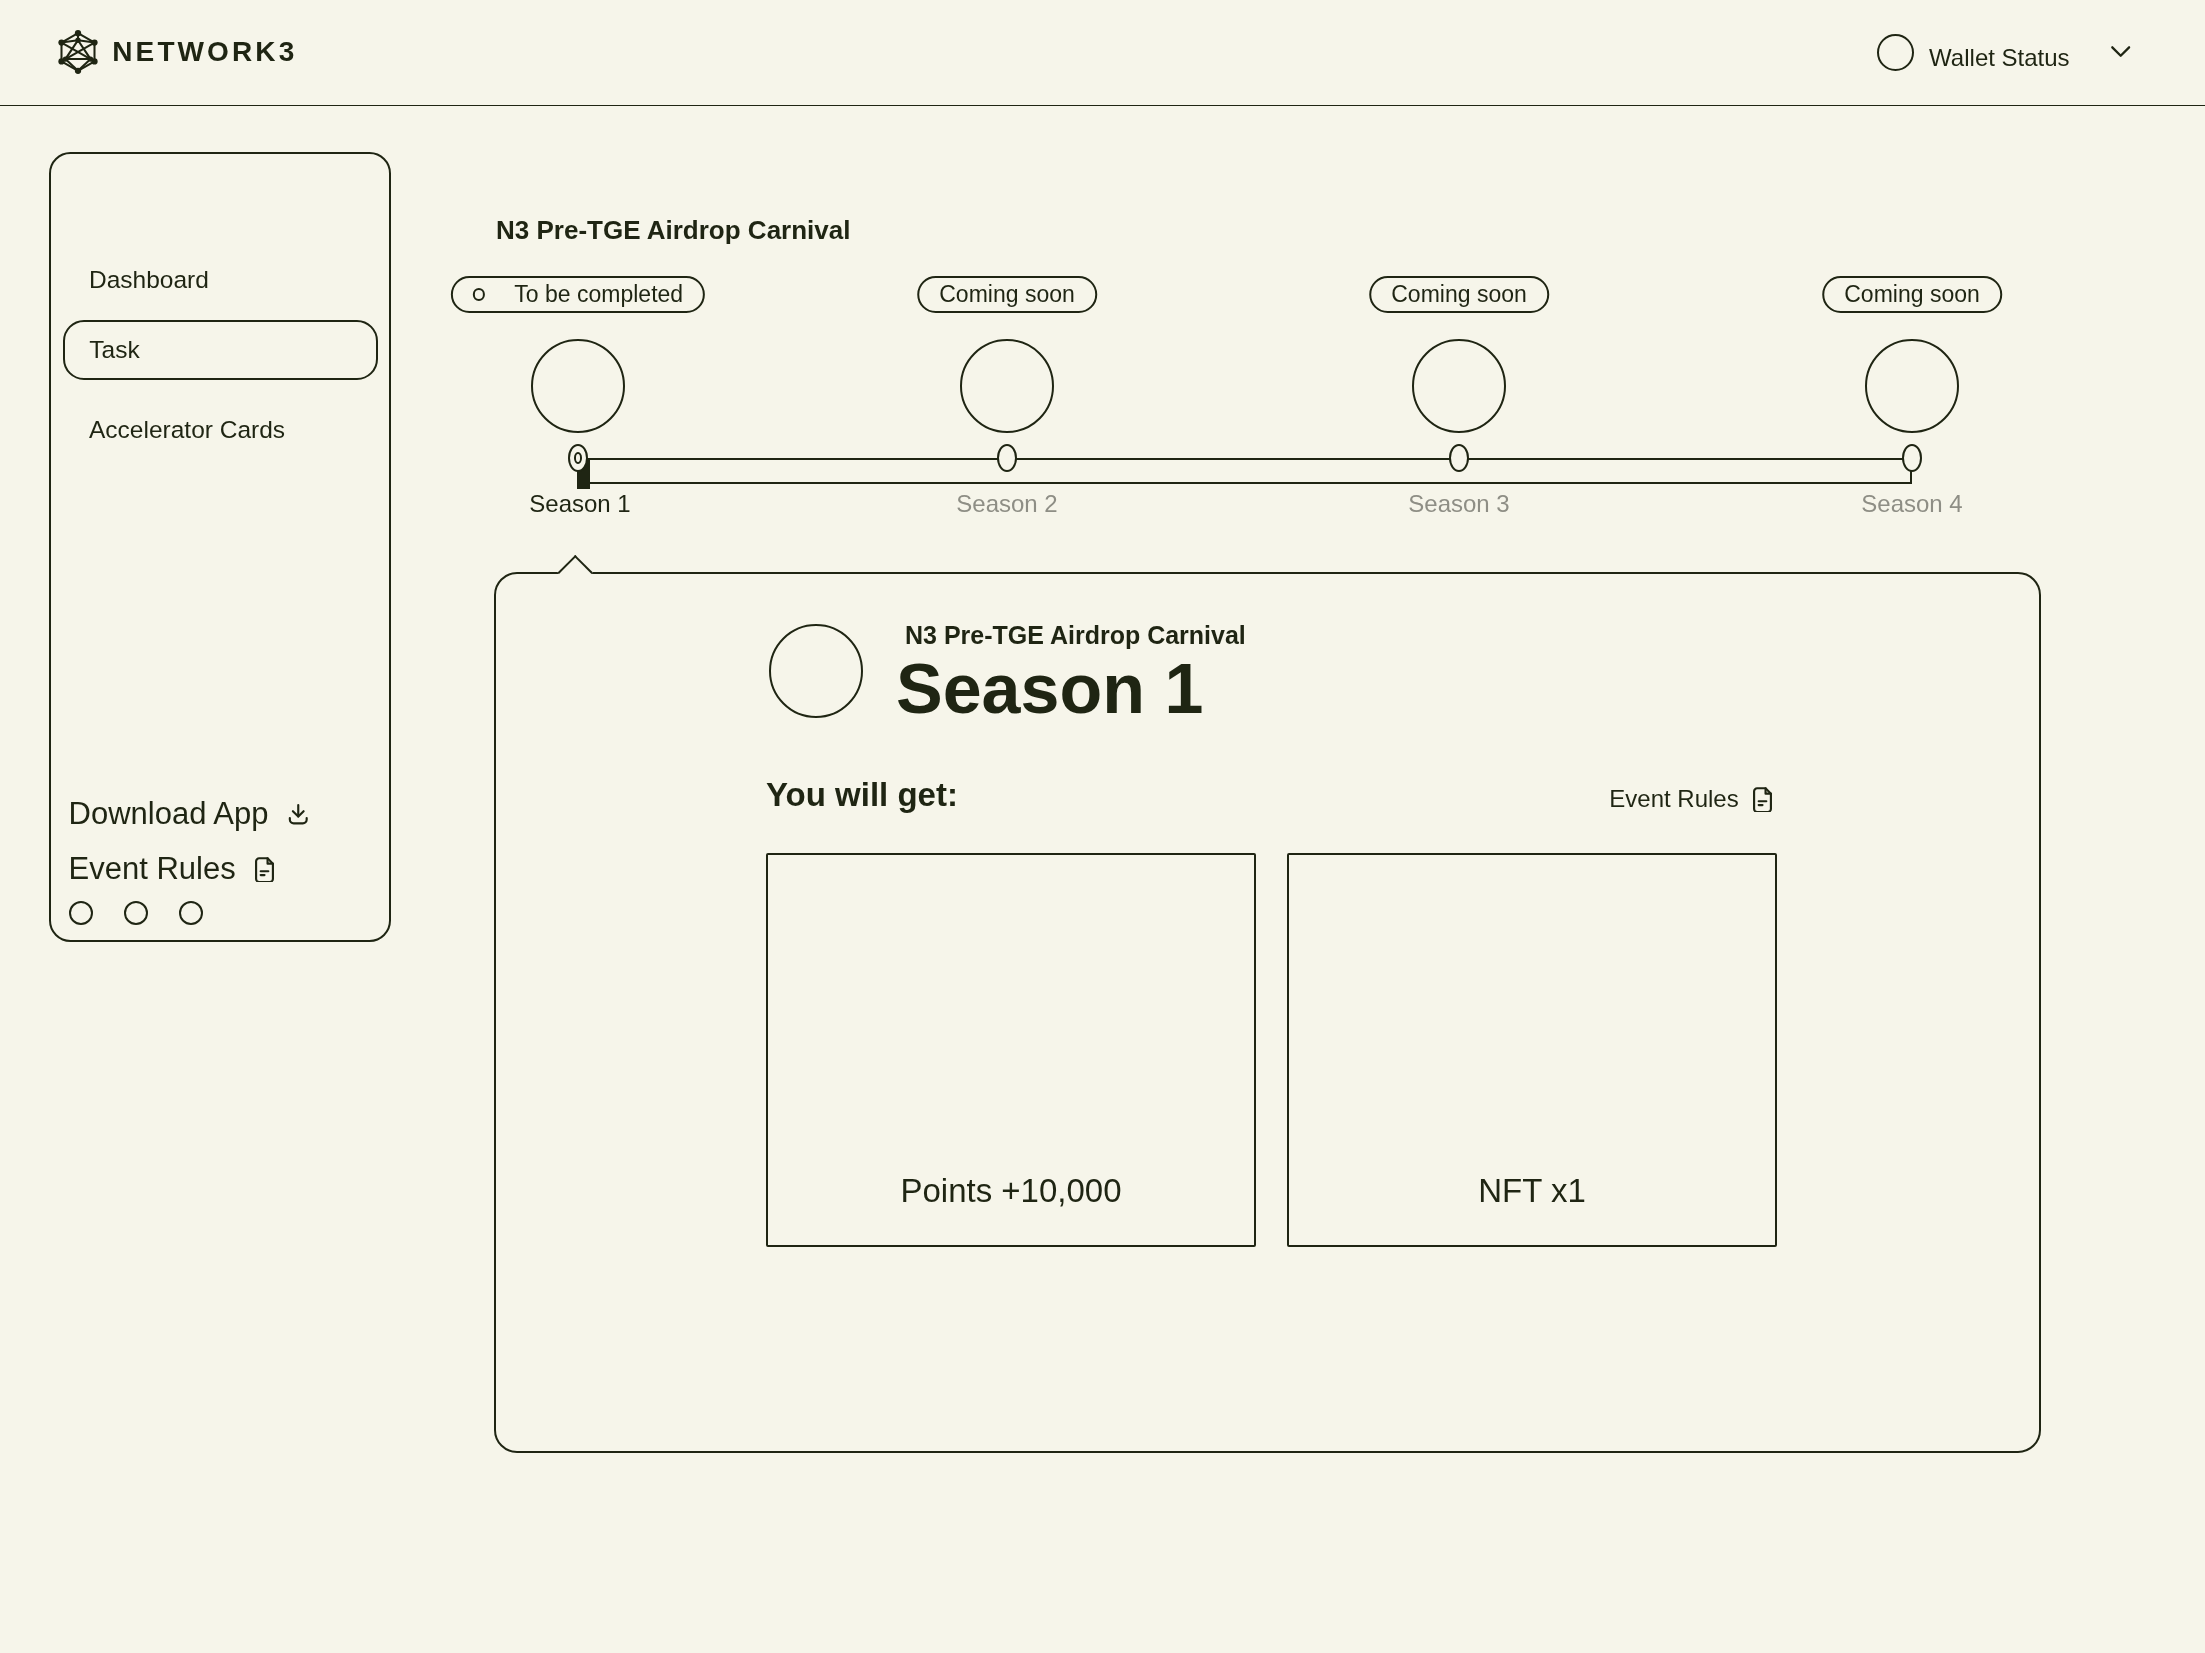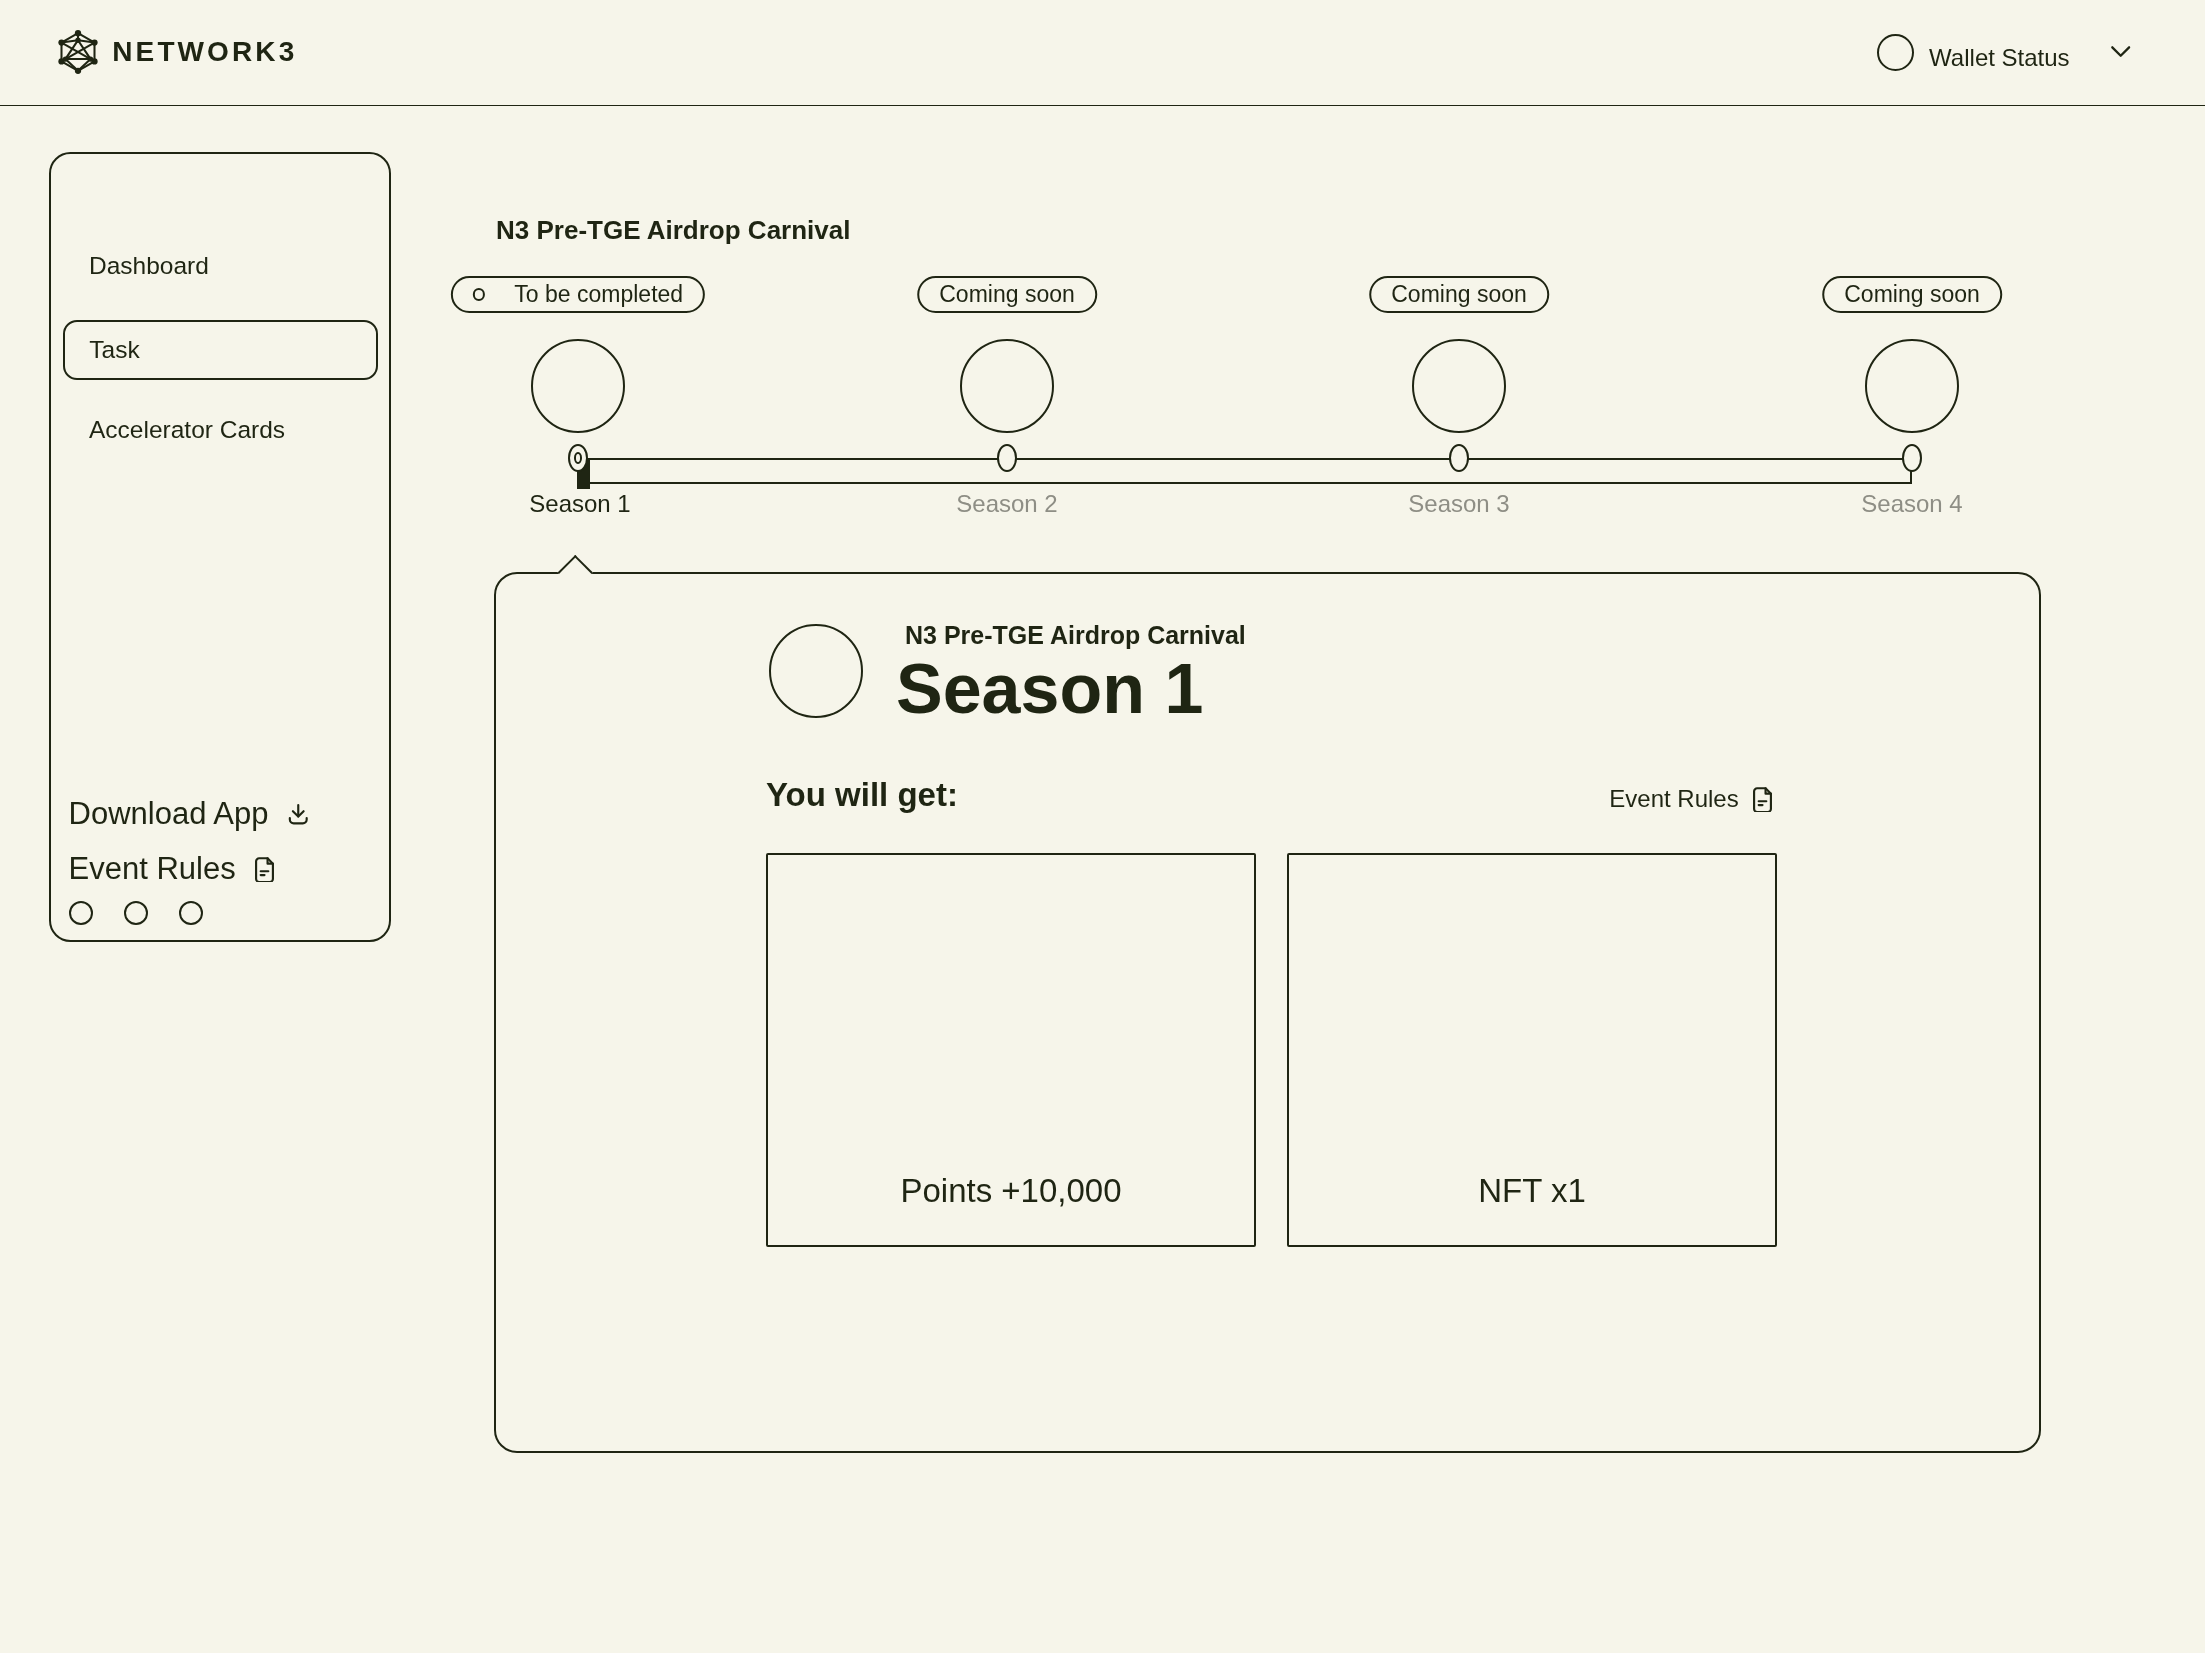--- a/index.html
+++ b/index.html
@@ -18,23 +18,23 @@
   .header{position:absolute;left:0;top:0;width:2205px;height:106px;border-bottom:1.5px solid var(--ink);}
   .logo{position:absolute;left:56px;top:0;height:104px;display:flex;align-items:center;gap:12.3px;cursor:pointer;}
   .logo-text{font-size:28px;font-weight:700;letter-spacing:3.1px;}
   .wallet{position:absolute;right:74px;top:0;height:104px;display:flex;align-items:center;cursor:pointer;}
   .wallet-avatar{width:37px;height:37px;border:2.3px solid var(--ink);border-radius:50%;background:transparent;}
   .wallet-label{font-size:24px;margin-left:15.3px;margin-top:12px;}
   .wallet-chevron{margin-left:40px;display:flex;align-items:center;}
   
   .sidebar{position:absolute;left:49px;top:152px;width:342px;height:790px;border:2.3px solid var(--ink);border-radius:21.4px;}
   .nav-item{position:absolute;left:38px;font-size:24.5px;line-height:31px;cursor:pointer;white-space:nowrap;}
-  .nav-dashboard{top:96px;}
+  .nav-dashboard{top:110px;}
   .nav-accel{top:260px;}
-  .task-box{position:absolute;left:12.3px;top:166px;width:315px;height:60px;border:2.3px solid var(--ink);border-radius:14px;cursor:pointer;}
+  .task-box{position:absolute;left:12.3px;top:166px;width:315px;height:60px;border:2.3px solid var(--ink);border-radius:21px;cursor:pointer;}
   .task-box .task-label{position:absolute;left:24px;top:50%;transform:translateY(-50%);font-size:24.5px;}
   .side-row{position:absolute;left:17.6px;display:flex;align-items:center;gap:17px;font-size:31px;cursor:pointer;white-space:nowrap;}
   .row-download{top:642px;}
   .row-rules{top:697px;}
   .social-row{position:absolute;left:17.6px;top:747px;display:flex;gap:31px;}
   .social-circle{width:24px;height:24px;border:2.3px solid var(--ink);border-radius:50%;cursor:pointer;}
   
   .tl-title{position:absolute;left:496px;top:215px;font-size:26px;font-weight:700;}
   .badge{position:absolute;top:276px;height:37px;transform:translateX(-50%);
          border:2.3px solid var(--ink);border-radius:20px;display:flex;align-items:center;

